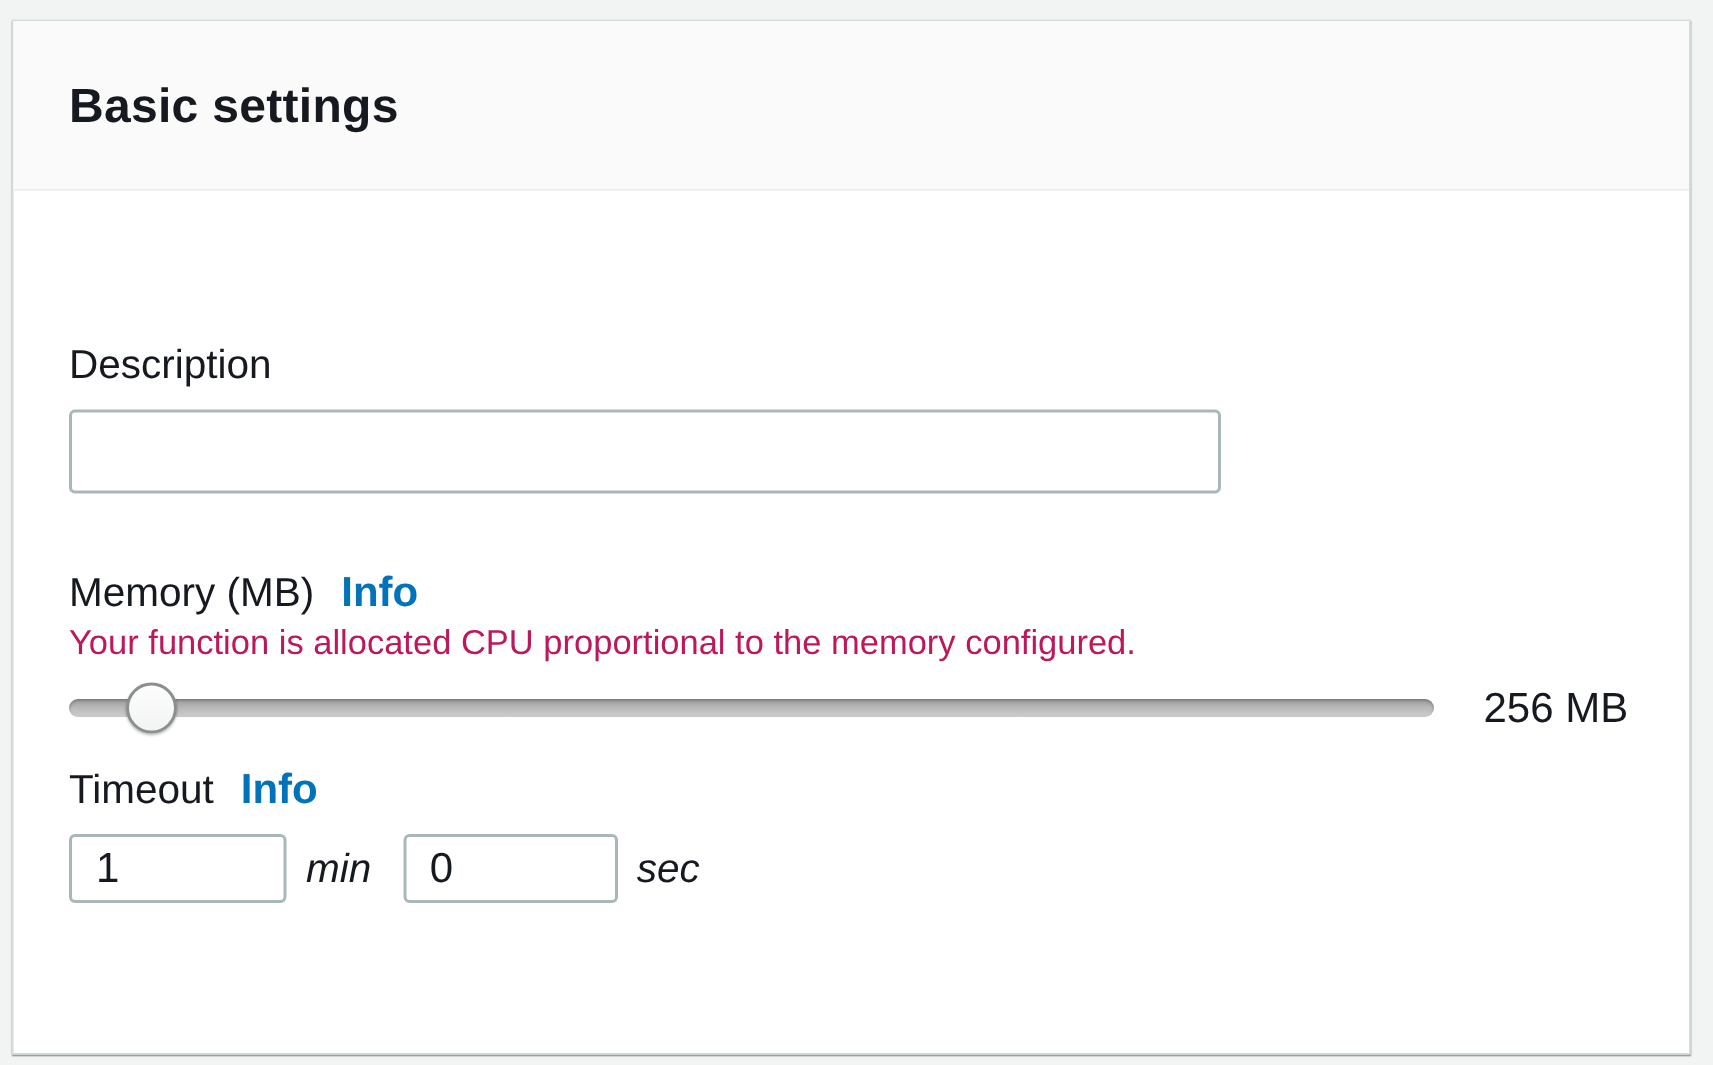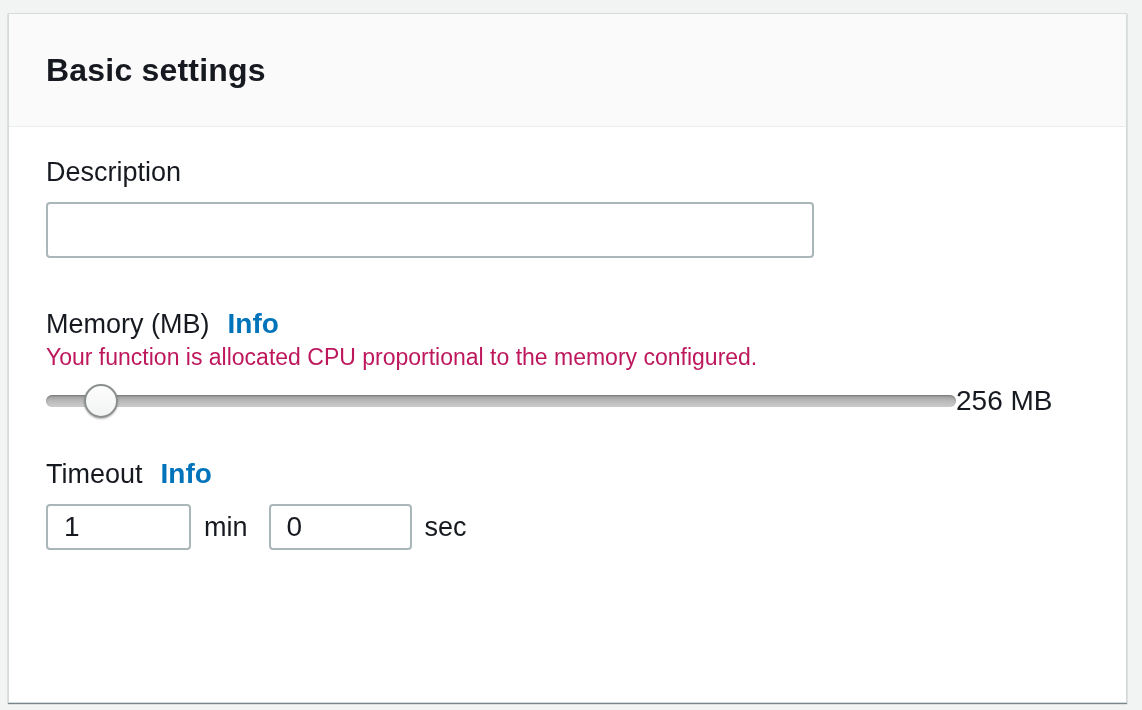--- a/index.html
+++ b/index.html
@@ -52,21 +52,21 @@
     align-items: flex-start;
   }
   .info-link {
     font-size: 28px;
     font-weight: 700;
     color: #0073bb;
     text-decoration: none;
     margin-left: 18px;
     cursor: pointer;
   }
-  .description-block { margin-top: 29px; }
+  .description-block { margin-top: 100px; }
   .desc-input {
     display: block;
     margin-top: 14px;
     width: 768px;
     height: 56px;
     border: 2px solid #aab7b8;
     border-radius: 4px;
     background: #ffffff;
     font-family: "Liberation Sans", "DejaVu Sans", sans-serif;
     font-size: 28px;
@@ -108,25 +108,26 @@
     width: 34px;
     height: 34px;
     margin-left: -17px;
     border-radius: 50%;
     background: linear-gradient(180deg, #fdfdfd 0%, #f2f3f3 100%);
     border: 2px solid #8c8f90;
     box-shadow: 0 1px 2px rgba(0,0,0,0.3);
     cursor: grab;
   }
   .slider-value {
+    margin-left: 33px;
     font-size: 28px;
     color: #16191f;
     white-space: nowrap;
   }
-  .timeout-block { margin-top: 40px; }
+  .timeout-block { margin-top: 21px; }
   .timeout-row {
     margin-top: 14px;
     display: flex;
     align-items: center;
   }
   .num-input {
     width: 145px;
     height: 46px;
     border: 2px solid #aab7b8;
     border-radius: 4px;
@@ -135,20 +136,21 @@
     font-size: 28px;
     color: #16191f;
     padding: 0 0 0 16px;
     outline: none;
   }
   .num-input.seconds { width: 143px; margin-left: 21px; }
   .unit-label {
     font-size: 27px;
     color: #16191f;
     margin-left: 13px;
+    font-style: italic;
   }
 </style>
 </head>
 <body>
 
 <div class="page">
   <section class="card">
 
     <header class="card-header">
       <h2 class="card-title">Basic settings</h2>

